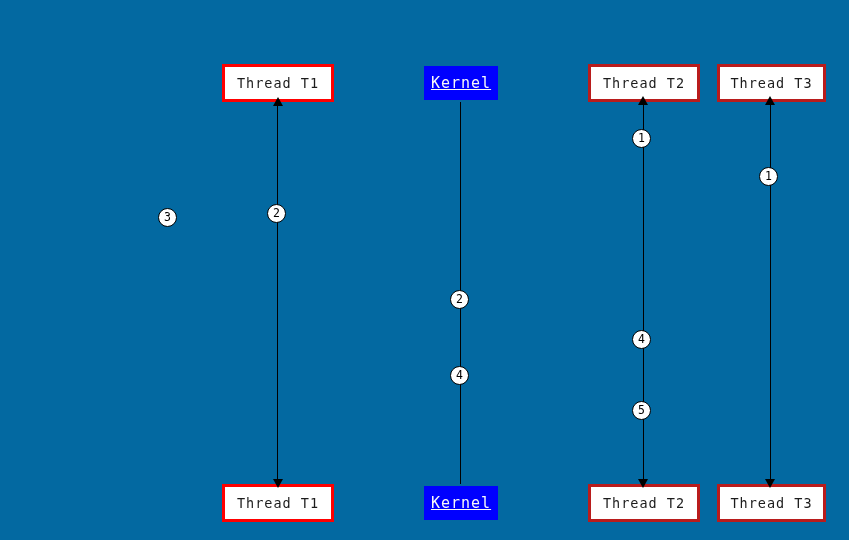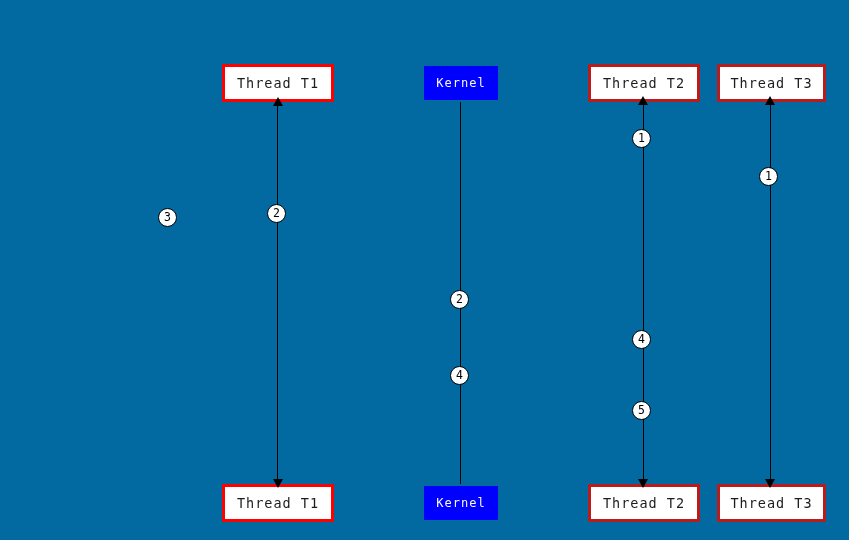--- a/index.html
+++ b/index.html
@@ -38,22 +38,23 @@
     letter-spacing: 1px;
     color: #1c1c1c;
     white-space: nowrap;
   }
   .abox.red  { border: 3px solid #ff0000; }
   .abox.blue { border: 3px solid #b91c1c; }
   .abox.kernel {
     background: #0000ff;
     border: none;
     color: #f8f8f8;
-    font-size: 12px;
+    font-size: 15px;
     letter-spacing: 1px;
+    text-decoration: underline;
   }
 
   
   .t1-top     { left: 222px; top: 64px;  width: 112px; height: 38px; }
   .kernel-top { left: 424px; top: 66px;  width: 74px;  height: 34px; }
   .t2-top     { left: 588px; top: 64px;  width: 112px; height: 38px; }
   .t3-top     { left: 717px; top: 64px;  width: 109px; height: 38px; }
   
   .t1-bot     { left: 222px; top: 484px; width: 112px; height: 38px; }
   .kernel-bot { left: 424px; top: 486px; width: 74px;  height: 34px; }

